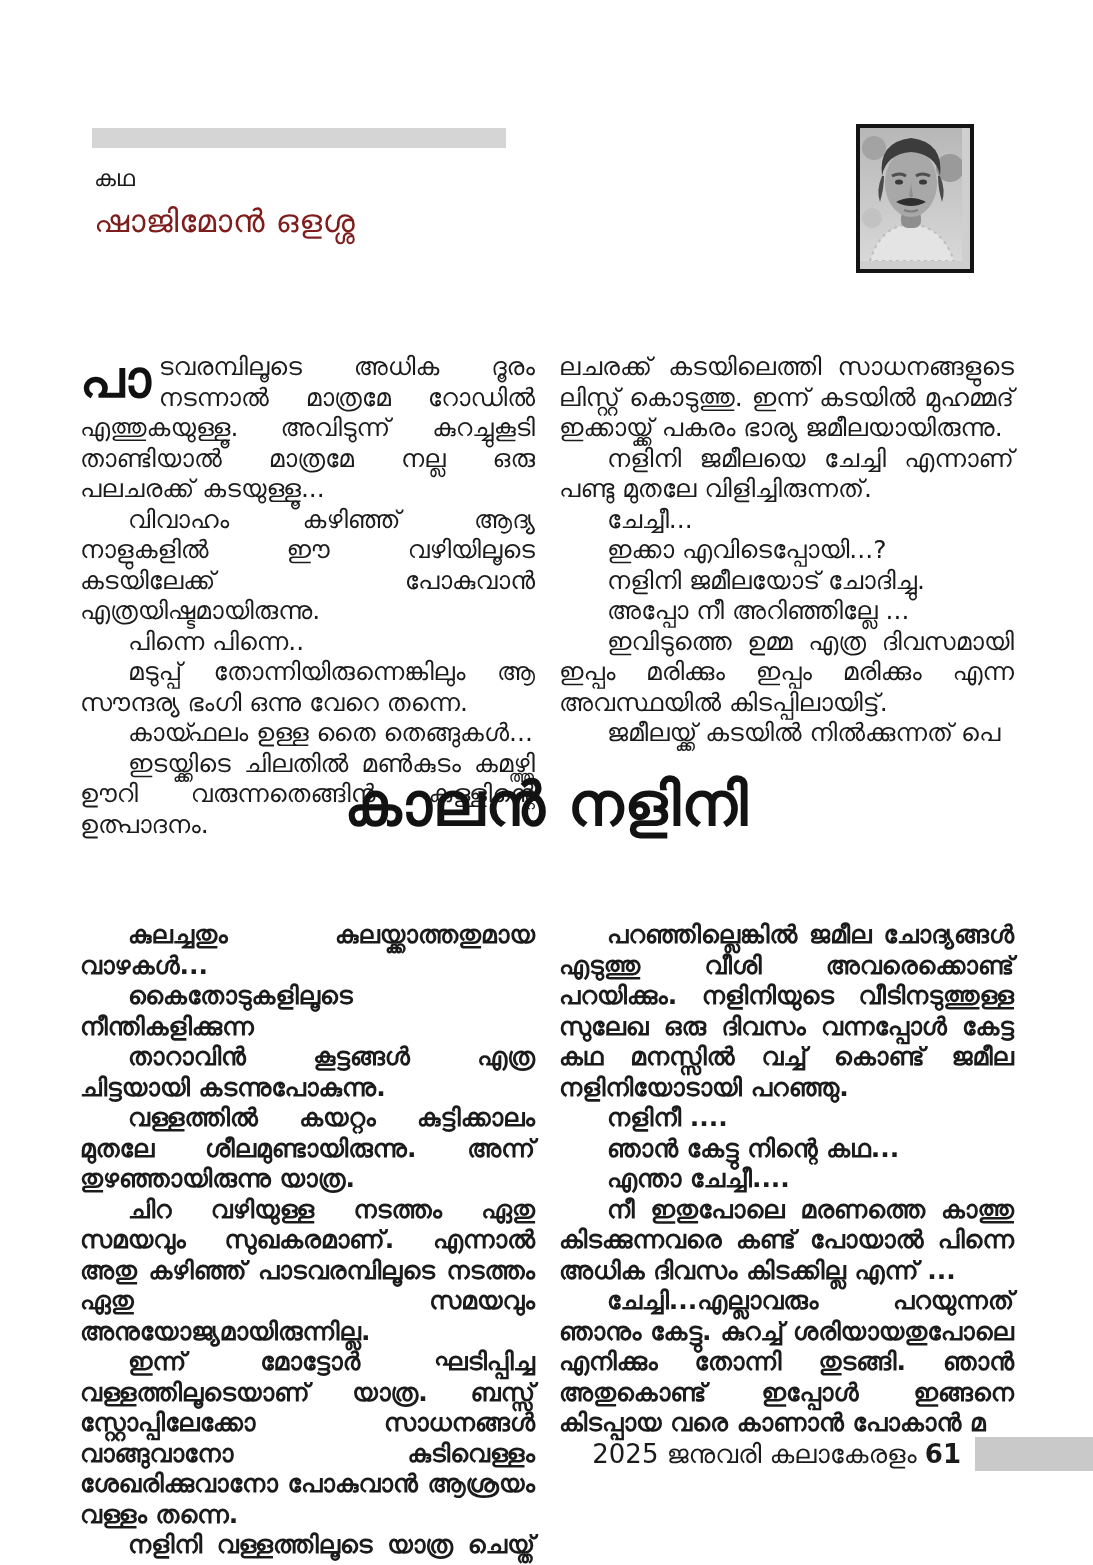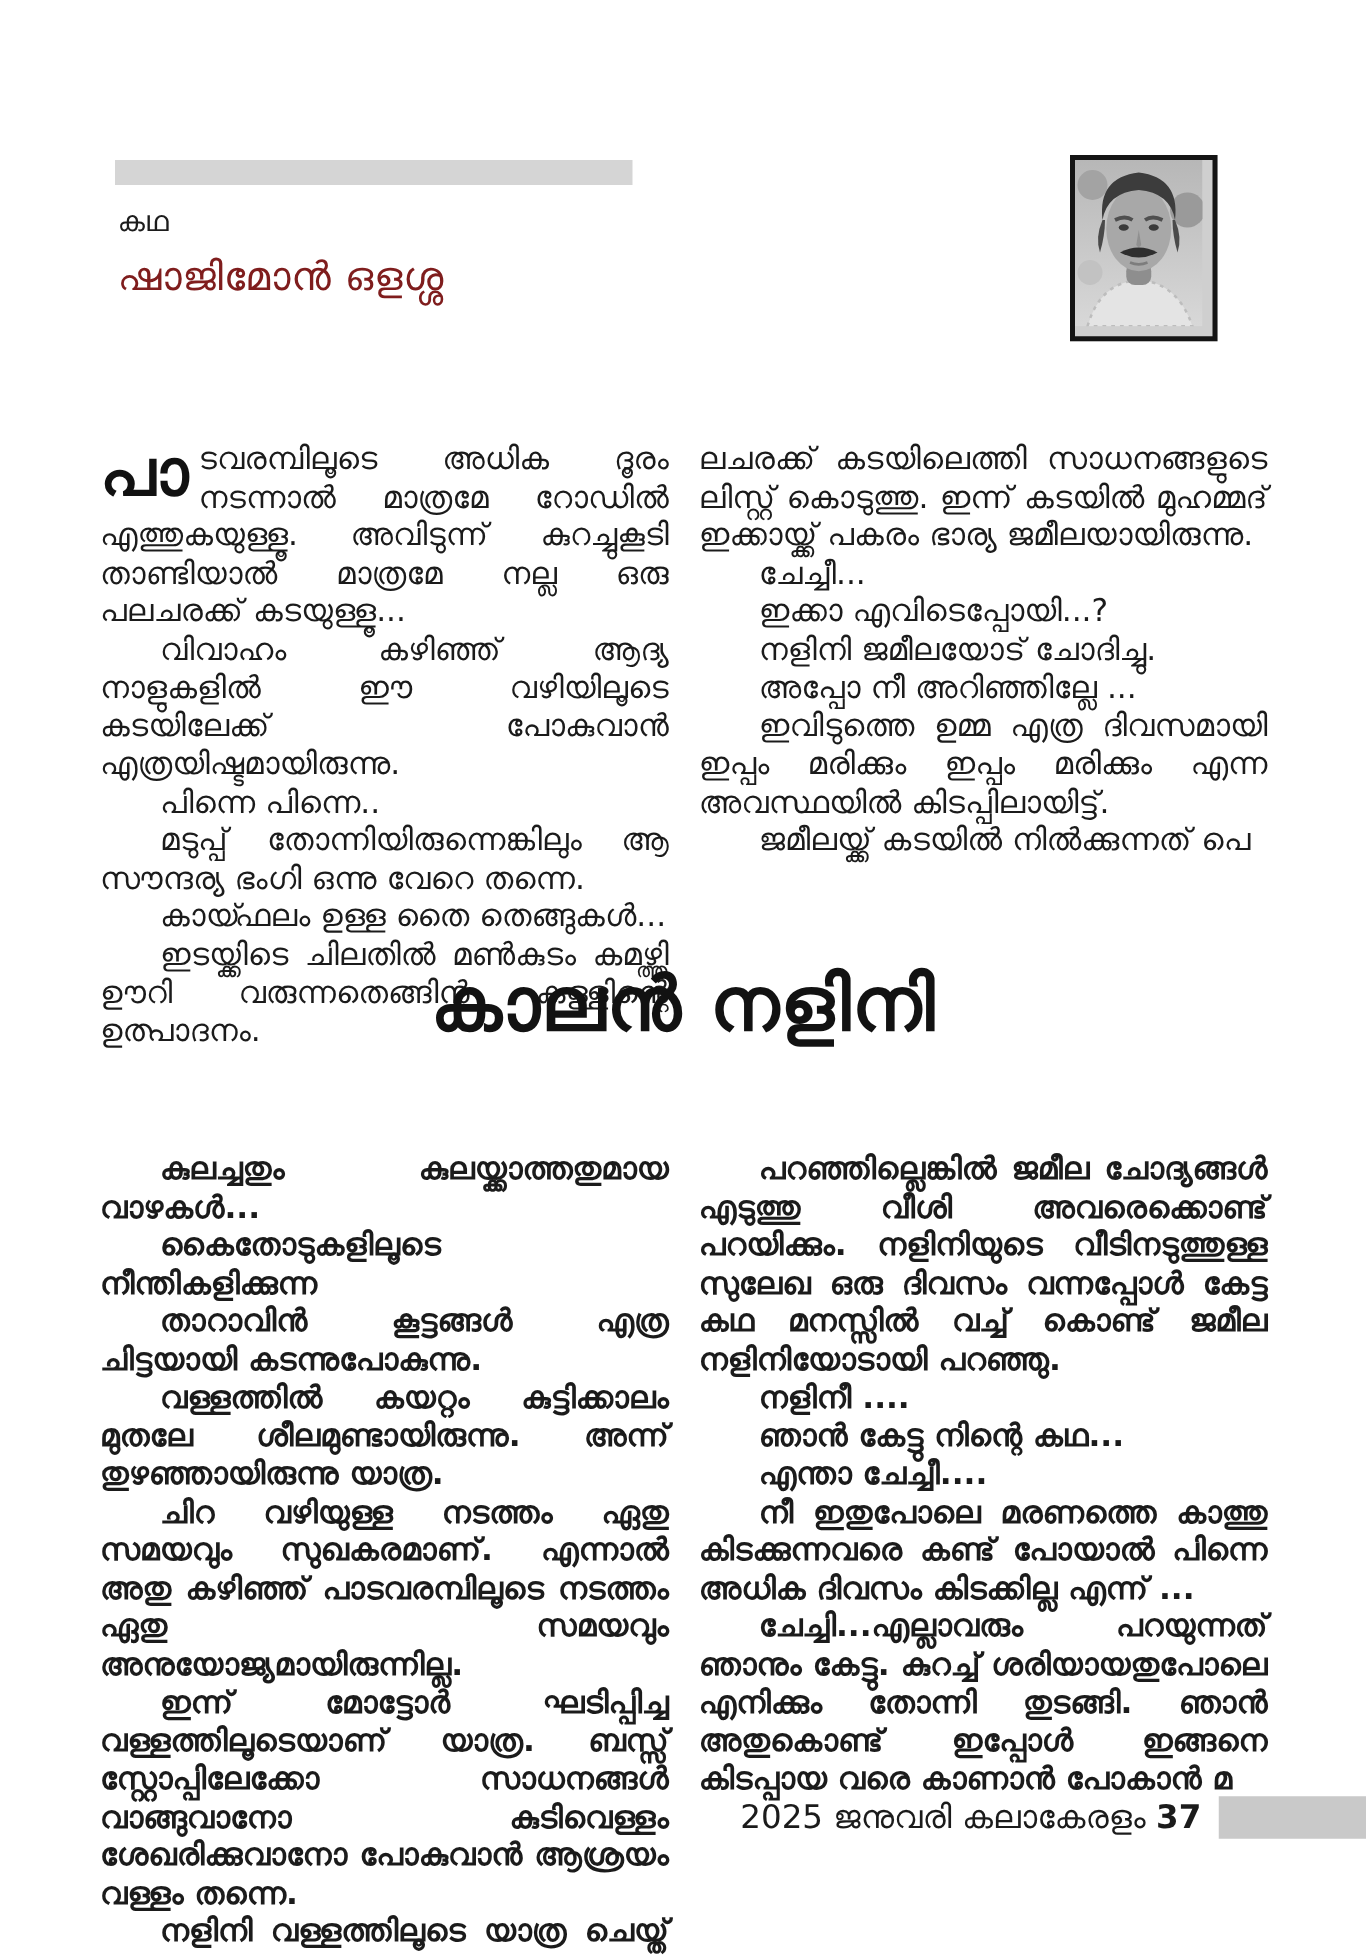--- a/index.html
+++ b/index.html
@@ -142,20 +142,21 @@
         <span class="dropcap">പാ</span><span>ടവരമ്പിലൂടെ അധിക ദൂരം നടന്നാൽ മാ‌ത്രമേ റോഡിൽ എത്തുകയുള്ളൂ. അവിടുന്ന് കുറച്ചുകൂടി താണ്ടിയാൽ മാത്രമേ നല്ല ഒരു പലചരക്ക് കടയുള്ളൂ...</span>
       </p>
       <p class="para">വിവാഹം കഴിഞ്ഞ് ആദ്യ നാളുകളിൽ ഈ വഴിയിലൂടെ കടയിലേക്ക് പോകുവാൻ എത്രയിഷ്ടമായിരുന്നു.</p>
       <p class="para">പിന്നെ പിന്നെ..</p>
       <p class="para">മടുപ്പ് തോന്നിയിരുന്നെങ്കിലും ആ സൗന്ദര്യ ഭംഗി ഒന്നു വേറെ തന്നെ.</p>
       <p class="para">കായ്ഫലം ഉള്ള തൈ തെങ്ങുകൾ...</p>
       <p class="para">ഇടയ്ക്കിടെ ചിലതിൽ മൺകുടം കമഴ്ത്തി ഊറി വരുന്നതെങ്ങിൻ കള്ളിന്റെ ഉത്പാദനം.</p>
     </div>
     <div class="col">
       <p class="para flush">ലചരക്ക് കടയിലെത്തി സാധനങ്ങളുടെ ലിസ്റ്റ് കൊടുത്തു. ഇന്ന് കടയിൽ മുഹമ്മദ് ഇക്കായ്ക്ക് പകരം ഭാര്യ ജമീലയായിരുന്നു.</p>
+      <p class="para">നളിനി ജമീലയെ ചേച്ചി എന്നാണ് പണ്ടു മുതലേ വിളിച്ചിരുന്നത്.</p>
       <p class="para">ചേച്ചീ...</p>
       <p class="para">ഇക്കാ എവിടെപ്പോയി...?</p>
       <p class="para">നളിനി ജമീലയോട് ചോദിച്ചു.</p>
       <p class="para">അപ്പോ നീ അറിഞ്ഞില്ലേ ...</p>
       <p class="para">ഇവിടുത്തെ ഉമ്മ എത്ര ദിവസമായി ഇപ്പം മരിക്കും ഇപ്പം മരിക്കും എന്ന അവസ്ഥയിൽ കിടപ്പിലായിട്ട്.</p>
       <p class="para">ജമീലയ്ക്ക് കടയിൽ നിൽക്കുന്നത് പെ</p>
     </div>
   </section>
 
   <h1 class="story-title">കാലൻ നളിനി</h1>
@@ -176,18 +177,18 @@
       <p class="para">ഞാൻ കേട്ടു നിന്റെ കഥ...</p>
       <p class="para">എന്താ ചേച്ചീ....</p>
       <p class="para">നീ ഇതുപോലെ മരണത്തെ കാത്തു കിടക്കുന്നവരെ കണ്ട് പോയാൽ പിന്നെ അധിക ദിവസം കിടക്കില്ല എന്ന് ...</p>
       <p class="para">ചേച്ചി...എല്ലാവരും പറയുന്നത് ഞാനും കേട്ടു. കുറച്ച് ശരിയായതുപോലെ എനിക്കും തോന്നി തുടങ്ങി. ഞാൻ അതുകൊണ്ട് ഇപ്പോൾ ഇങ്ങനെ കിടപ്പായ വരെ കാണാൻ പോകാൻ മ</p>
     </div>
   </section>
 
   <div class="footer">
     <span class="footer-text">
       <span>2025 ജനുവരി കലാകേരളം</span>
-      <span class="footer-pagenum">37</span>
+      <span class="footer-pagenum">61</span>
     </span>
     <span class="footer-block"></span>
   </div>
 
 </div>
 
 </body></html>

